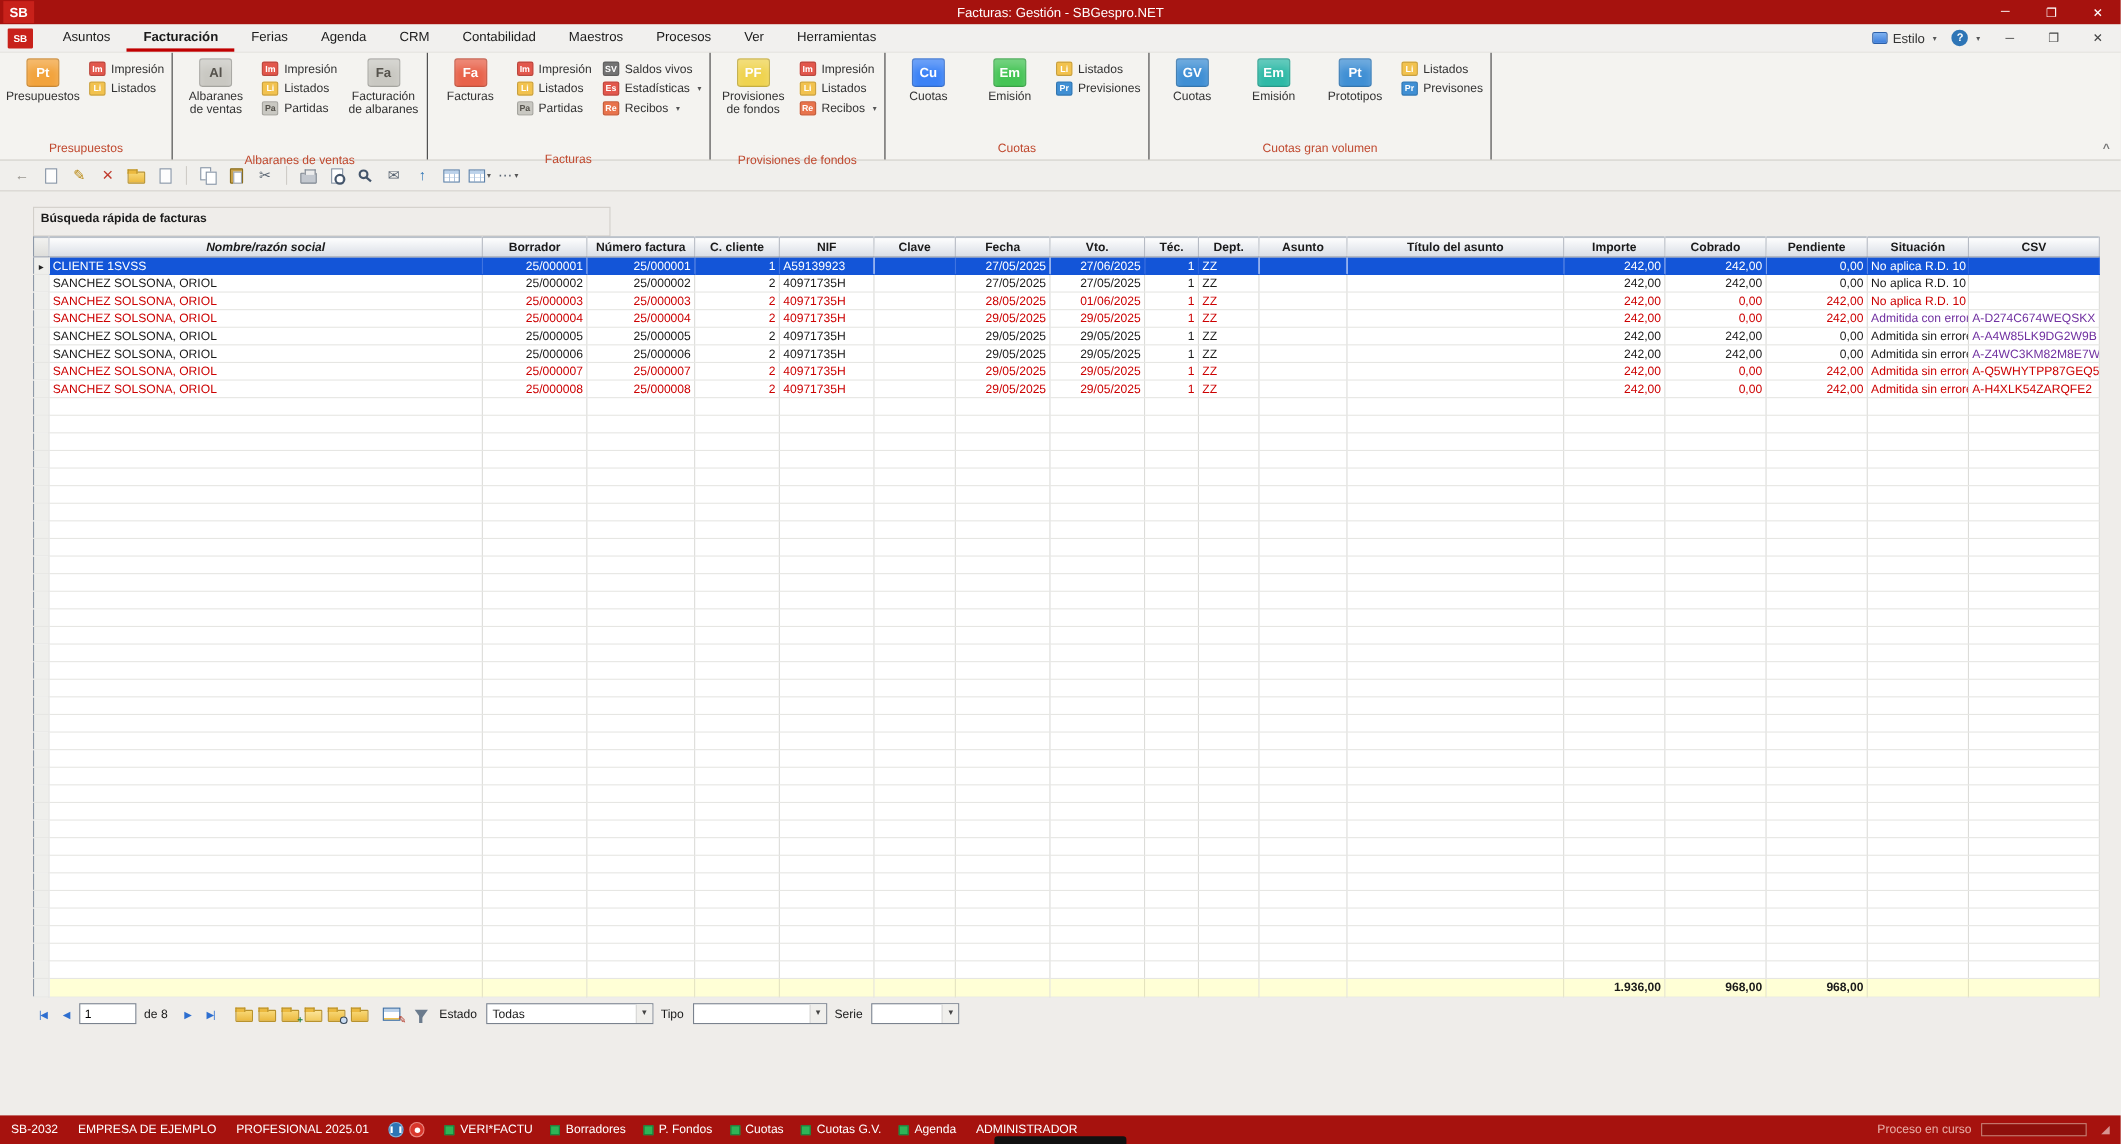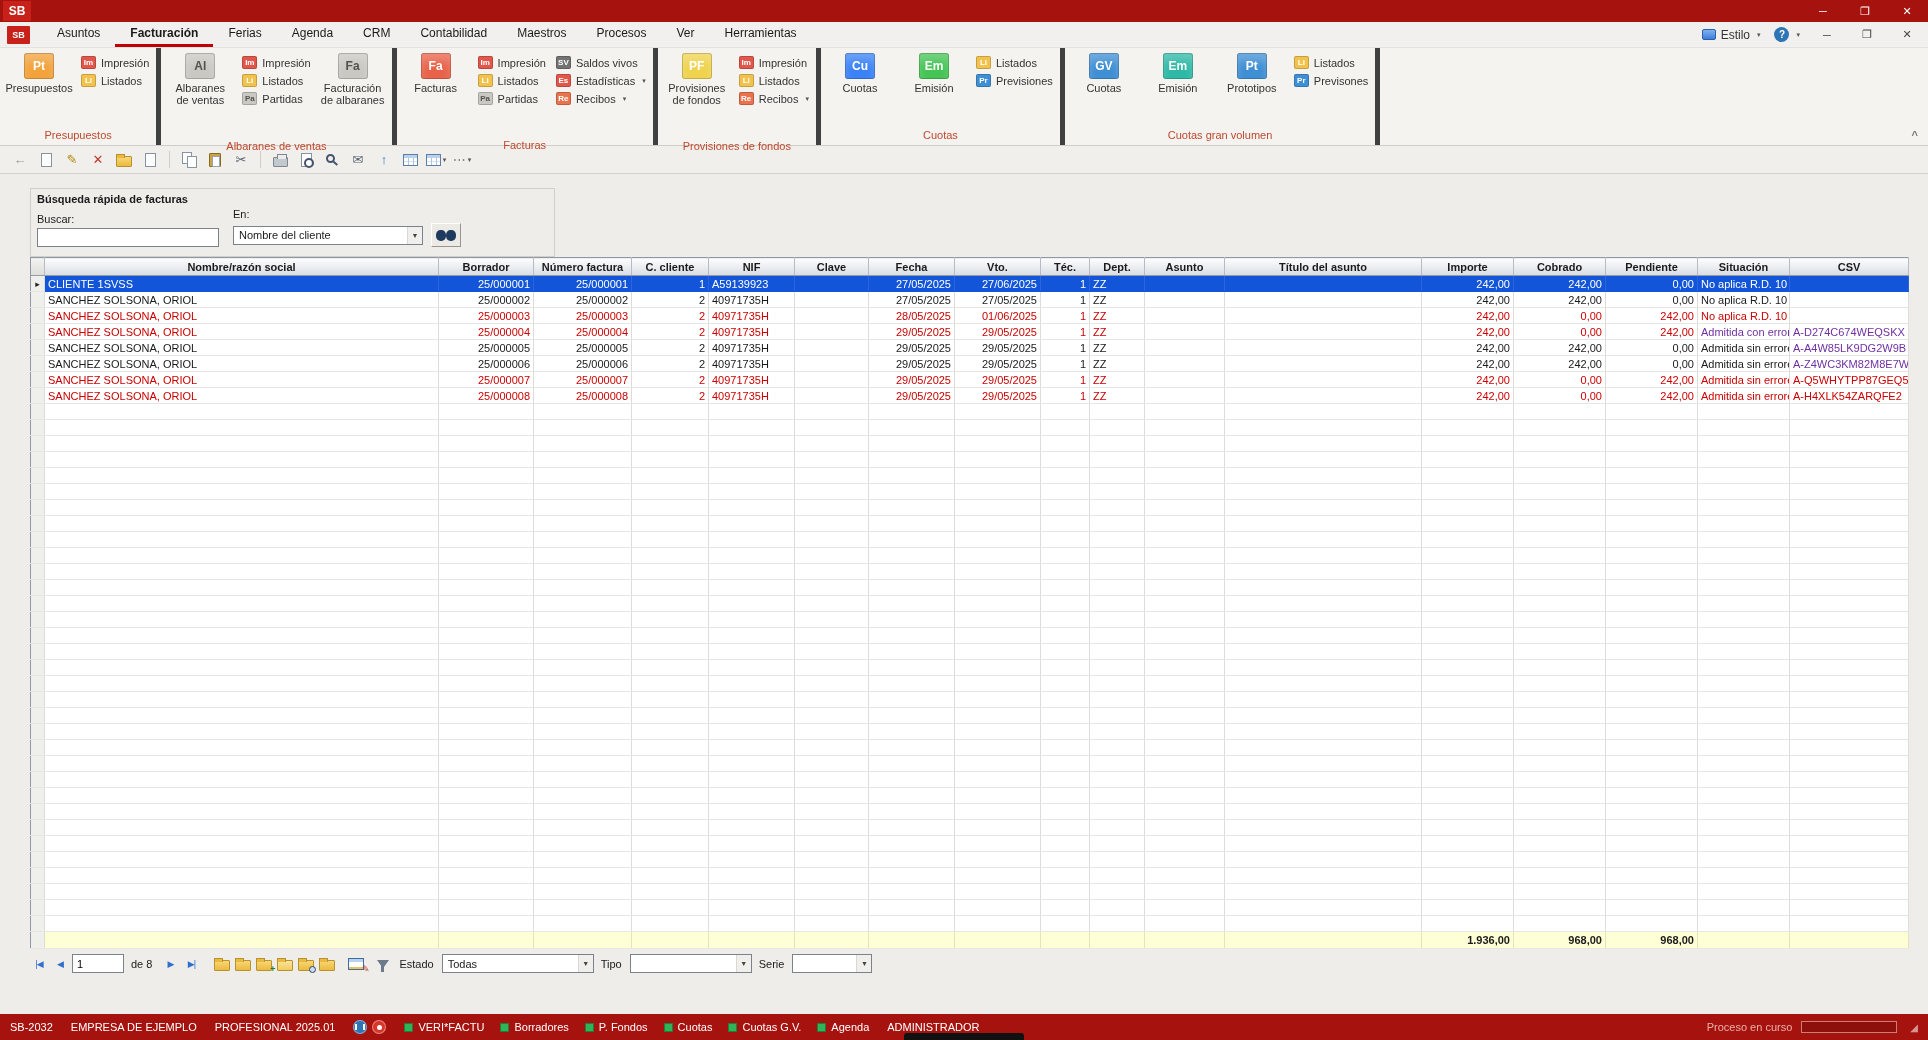--- a/index.html
+++ b/index.html
@@ -23,21 +23,21 @@
   .menu-right{margin-left:auto;display:flex;align-items:center;gap:14px;padding-right:8px;color:#333;}
   .estilo{display:flex;align-items:center;gap:5px;}
   .estilo-icon{display:inline-block;width:14px;height:11px;background:linear-gradient(#7FB2F0,#3D7EDB);border:1px solid #2B5FA8;border-radius:2px;}
   .help-circle{display:inline-flex;width:15px;height:15px;border-radius:50%;background:#2E75B6;color:#fff;font-size:10px;font-weight:bold;align-items:center;justify-content:center;}
   .ddm{font-size:7px;color:#555;margin-left:2px;}
   .mini-ctl{width:26px;text-align:center;color:#444;font-size:11px;}
 
   
   .ribbon{height:98px;background:#F4F3F0;border-bottom:1px solid #D0CDC8;display:flex;position:relative;flex:0 0 auto;}
   .rgroups{display:flex;}
-  .rgroup{display:flex;flex-direction:column;padding:5px 7px 0 7px;border-right:5px solid #404040;gap:32px;}
+  .rgroup{display:flex;flex-direction:column;padding:5px 7px 0 7px;border-right:1px solid #404040;gap:32px;}
   .rgroup-items{display:flex;align-items:flex-start;gap:10px;flex:1;}
   .rgroup-label{text-align:center;font-size:11px;color:#C0492F;padding:2px 2px 4px;white-space:nowrap;}
   .rlarge{display:flex;flex-direction:column;align-items:center;width:64px;text-align:center;cursor:default;}
   .bigicon{width:30px;height:26px;border-radius:3px;color:#fff;font-weight:bold;font-size:12px;display:flex;align-items:center;justify-content:center;margin-bottom:3px;box-shadow:inset 0 0 0 1px rgba(0,0,0,.18), inset 0 8px 8px rgba(255,255,255,.25);}
   .rlabel{font-size:11px;line-height:12px;color:#333;white-space:pre-line;}
   .rcol{display:flex;flex-direction:column;gap:5px;padding-top:3px;}
   .rsmall{display:flex;align-items:center;gap:5px;font-size:11px;color:#333;white-space:nowrap;cursor:default;}
   .smicon{width:15px;height:13px;border-radius:2px;color:#fff;font-weight:bold;font-size:8px;display:flex;align-items:center;justify-content:center;box-shadow:inset 0 0 0 1px rgba(0,0,0,.18);flex:0 0 auto;}
   .ribbon-collapse{position:absolute;right:10px;bottom:4px;color:#777;font-weight:bold;font-size:11px;}
 
@@ -126,20 +126,21 @@
   .grip{color:rgba(255,255,255,.55);font-size:10px;padding-left:4px;}
   .taskbar-peek{position:absolute;left:50%;transform:translateX(-50%);bottom:0;width:120px;height:7px;background:#111;border-radius:3px 3px 0 0;z-index:5;}
 </style>
 </head>
 <body>
 
 <div class="app">
 
   <div class="titlebar">
     <div class="tb-logo">SB</div>
+    <div class="tb-title">Facturas: Gestión - SBGespro.NET</div>
     <div class="tb-controls">
       <div class="tb-ctl">─</div>
       <div class="tb-ctl">❐</div>
       <div class="tb-ctl">✕</div>
     </div>
   </div>
 
   <div class="menubar">
     <div class="sb-mini">SB</div>
     <div class="mtabs">
@@ -393,38 +394,20 @@
       <div class="tbtn">
         <span class="tglyph" style="color: rgb(90, 101, 114);">⋯</span>
         <span class="ddm">▾</span>
       </div>
     </div>
 
   <div class="content">
 
     <div class="searchbox">
       <div class="sb-title">Búsqueda rápida de facturas</div>
-      <div class="search-fields">
-        <div class="field">
-          <div class="flabel">Buscar:</div>
-          <input class="tinput" value="" style="">
-        </div>
-        <div class="field">
-          <div class="flabel">En:</div>
-          <div class="comborow">
-            <div class="combo" style="width:190px">
-              <span>Nombre del cliente</span>
-              <span class="combo-arrow">▼</span>
-            </div>
-            <button class="binoc-btn">
-              <span class="i-binoc"></span>
-            </button>
-          </div>
-        </div>
-      </div>
     </div>
 
 
     <table class="grid">
       <colgroup>
           <col style="width: 14px;">
           <col style="width: 394px;">
           <col style="width: 95px;">
           <col style="width: 98px;">
           <col style="width: 77px;">
@@ -438,21 +421,21 @@
           <col style="width: 197px;">
           <col style="width: 92px;">
           <col style="width: 92px;">
           <col style="width: 92px;">
           <col style="width: 92px;">
           <col style="width: 119px;">
         </colgroup>
       <thead>
           <tr>
             <th class="selth"></th>
-            <th style="">Nombre/razón social</th>
+            <th style="font-style: italic;">Nombre/razón social</th>
             <th>Borrador</th>
             <th>Número factura</th>
             <th>C. cliente</th>
             <th>NIF</th>
             <th>Clave</th>
             <th>Fecha</th>
             <th>Vto.</th>
             <th>Téc.</th>
             <th>Dept.</th>
             <th>Asunto</th>

